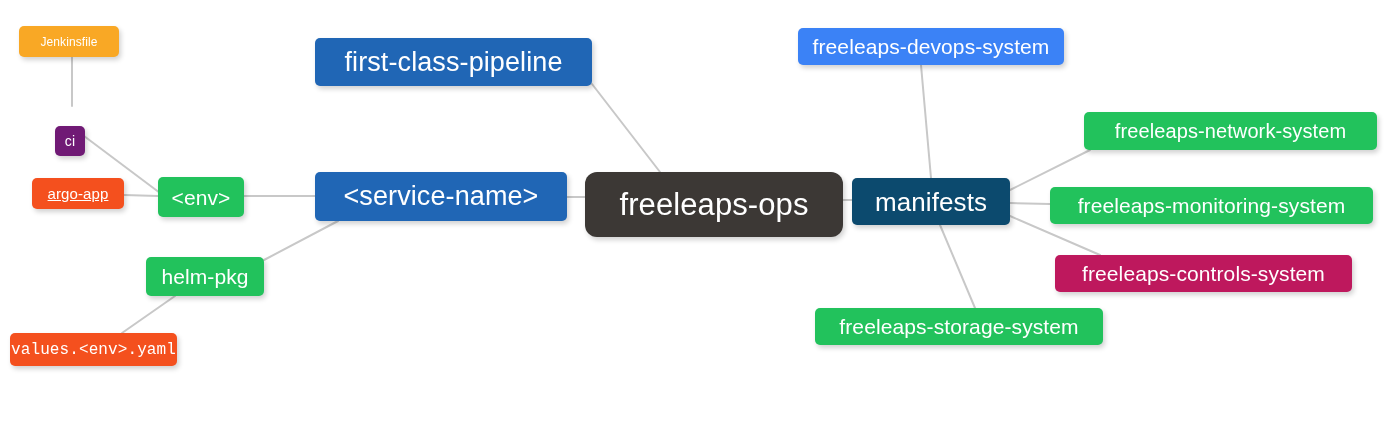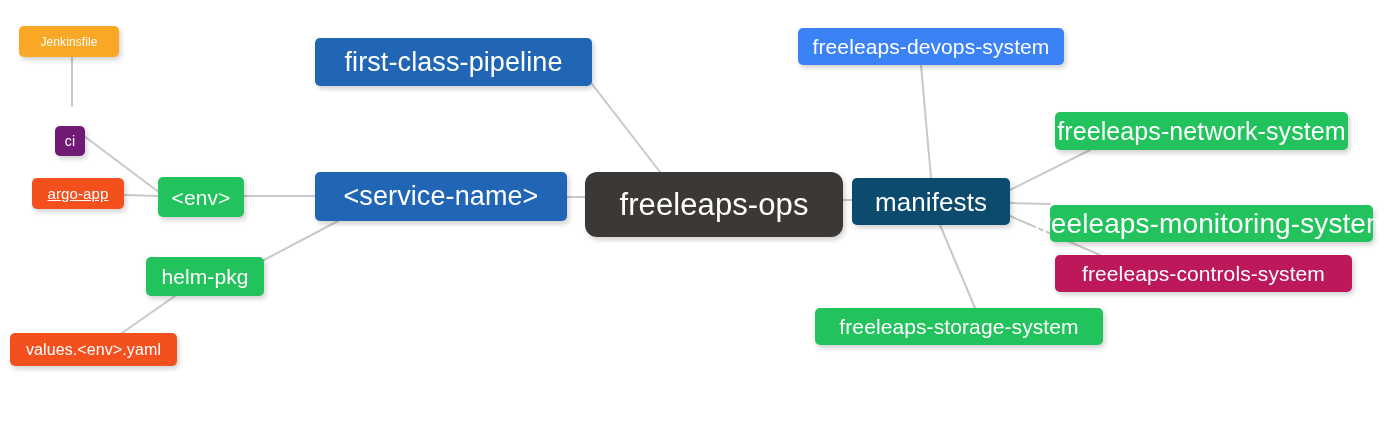--- a/index.html
+++ b/index.html
@@ -64,25 +64,25 @@
       <line x1="1010" y1="216" x2="1100" y2="255" stroke="#c8c8c8" stroke-width="2" stroke-linecap="round"></line>
       <line x1="940" y1="225" x2="975" y2="308" stroke="#c8c8c8" stroke-width="2" stroke-linecap="round"></line>
     </svg>
 
   <div id="nodes">
       <div class="node" style="left: 19px; top: 26px; width: 100px; height: 31px; background: rgb(249, 168, 37); font-size: 12px; color: rgb(255, 255, 255);">Jenkinsfile</div>
       <div class="node" style="left: 55px; top: 106px; width: 30px; height: 30px; background: #701a75; font-size: 14px; color: rgb(255, 255, 255); margin-top: 20px;">ci</div>
       <div class="node" style="left: 32px; top: 178px; width: 92px; height: 31px; background: rgb(244, 80, 30); font-size: 15px; color: rgb(255, 255, 255); text-decoration: underline;">argo-app</div>
       <div class="node" style="left: 158px; top: 177px; width: 86px; height: 40px; background: rgb(34, 194, 92); font-size: 21px; color: rgb(255, 255, 255); text-align: center;">&lt;env&gt;</div>
       <div class="node" style="left: 146px; top: 257px; width: 118px; height: 39px; background: rgb(34, 194, 92); font-size: 21px; color: rgb(255, 255, 255); text-align: center;">helm-pkg</div>
-      <div class="node" style="left: 10px; top: 333px; width: 167px; height: 33px; background: rgb(244, 80, 30); font-size: 16px; color: rgb(255, 255, 255);">values.&lt;env&gt;.yaml</div>
+      <div class="node" style="left: 10px; top: 333px; width: 167px; height: 33px; background: rgb(244, 80, 30); font-size: 16px; color: rgb(255, 255, 255); font-family: Liberation Mono, monospace;">values.&lt;env&gt;.yaml</div>
       <div class="node" style="left: 315px; top: 38px; width: 277px; height: 48px; background: rgb(32, 102, 181); font-size: 27px; color: rgb(255, 255, 255);">first-class-pipeline</div>
       <div class="node" style="left: 315px; top: 172px; width: 252px; height: 49px; background: rgb(32, 102, 181); font-size: 27px; color: rgb(255, 255, 255);">&lt;service-name&gt;</div>
       <div class="node root" style="left: 585px; top: 172px; width: 258px; height: 65px; background: rgb(60, 56, 53); font-size: 31px; color: rgb(255, 255, 255);">freeleaps-ops</div>
       <div class="node" style="left: 852px; top: 178px; width: 158px; height: 47px; background: #0c4a6e; font-size: 26px; color: rgb(255, 255, 255);">manifests</div>
       <div class="node" style="left: 798px; top: 28px; width: 266px; height: 37px; background: #3b82f6; font-size: 21px; color: rgb(255, 255, 255);">freeleaps-devops-system</div>
-      <div class="node" style="left: 1055px; top: 112px; width: 293px; height: 38px; background: rgb(34, 194, 92); font-size: 25px; color: rgb(255, 255, 255);">freeleaps-network-system</div>
-      <div class="node" style="left: 1050px; top: 205px; width: 323px; height: 37px; background: rgb(34, 194, 92); font-size: 28px; color: rgb(255, 255, 255);">freeleaps-monitoring-system</div>
+      <div class="node" style="left: 1084px; top: 112px; width: 293px; height: 38px; background: rgb(34, 194, 92); font-size: 20px; color: rgb(255, 255, 255);">freeleaps-network-system</div>
+      <div class="node" style="left: 1050px; top: 187px; width: 323px; height: 37px; background: rgb(34, 194, 92); font-size: 21px; color: rgb(255, 255, 255);">freeleaps-monitoring-system</div>
       <div class="node" style="left: 1055px; top: 255px; width: 297px; height: 37px; background: #be185d; font-size: 21px; color: rgb(255, 255, 255);">freeleaps-controls-system</div>
       <div class="node" style="left: 815px; top: 308px; width: 288px; height: 37px; background: rgb(34, 194, 92); font-size: 21px; color: rgb(255, 255, 255);">freeleaps-storage-system</div>
     </div>
 
 </div>
 
 </body></html>

